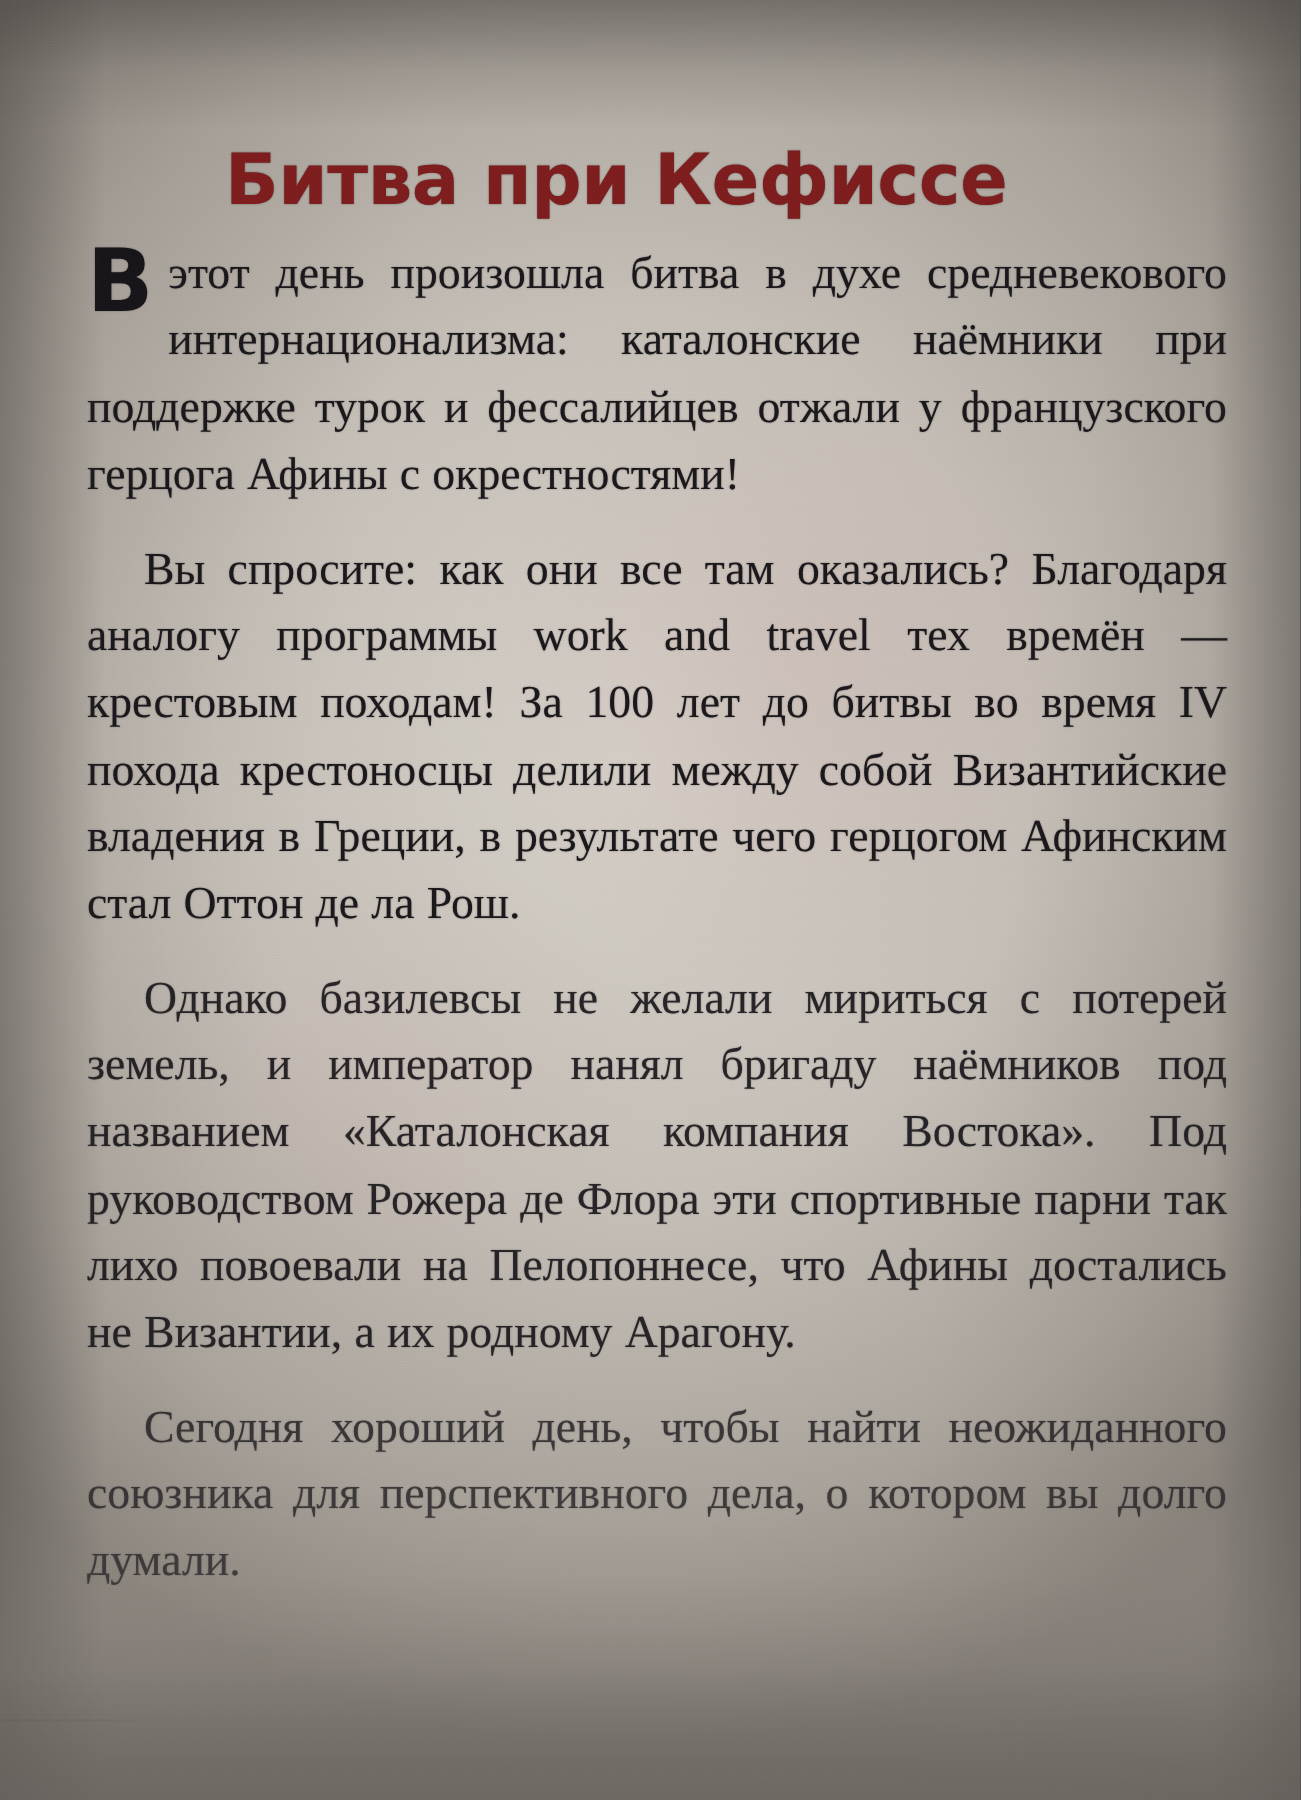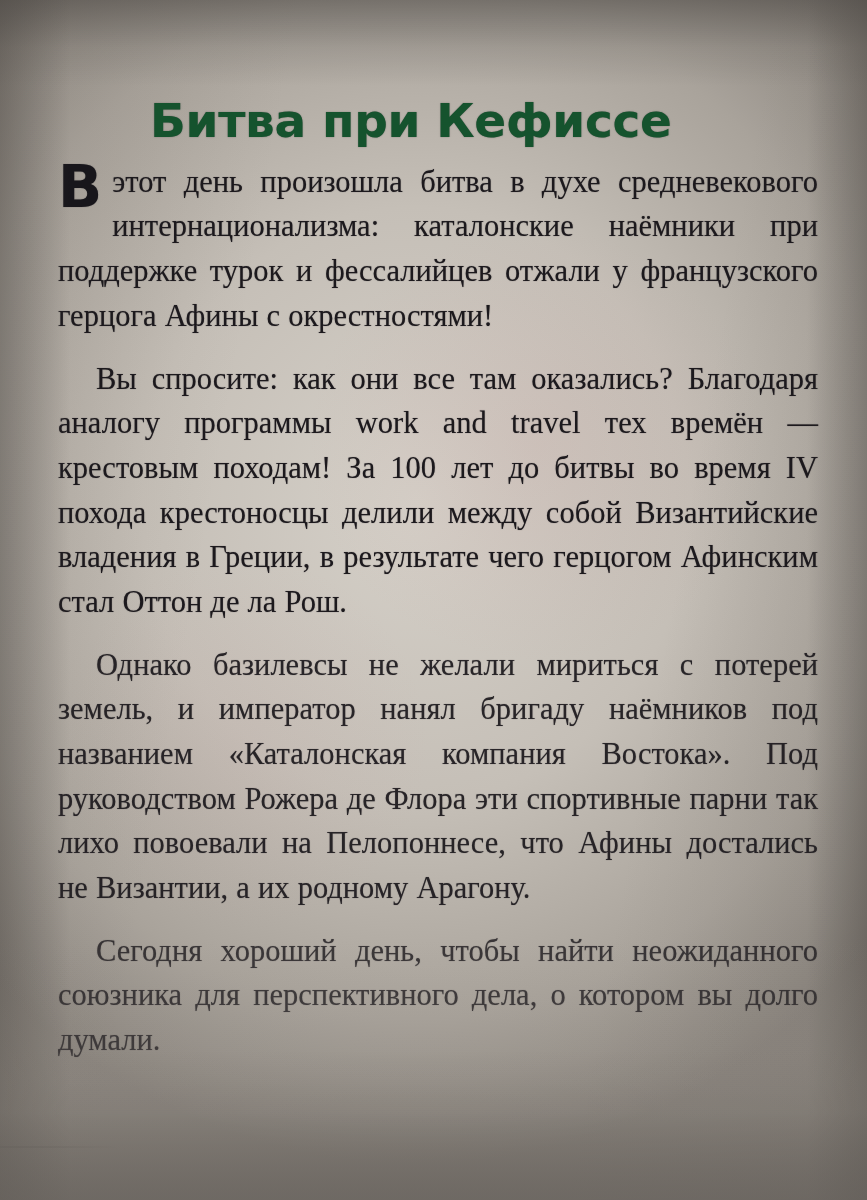--- a/index.html
+++ b/index.html
@@ -74,21 +74,21 @@
     width: 760px;
   }
 
   h1.title {
     margin: 0 0 14px 0;
     padding-left: 92px;
     font-family: "DejaVu Sans", sans-serif;
     font-weight: 700;
     font-size: 47px;
     line-height: 1.06;
-    color: #14532d;
+    color: #7f1d1d;
     letter-spacing: -0.3px;
     text-shadow: 0 0 1.2px rgba(30,28,30,0.55);
   }
 
   p.para {
     margin: 0 0 18px 0;
     font-size: 30.5px;
     line-height: 1.465;
     color: #1b181c;
     text-align: justify;

